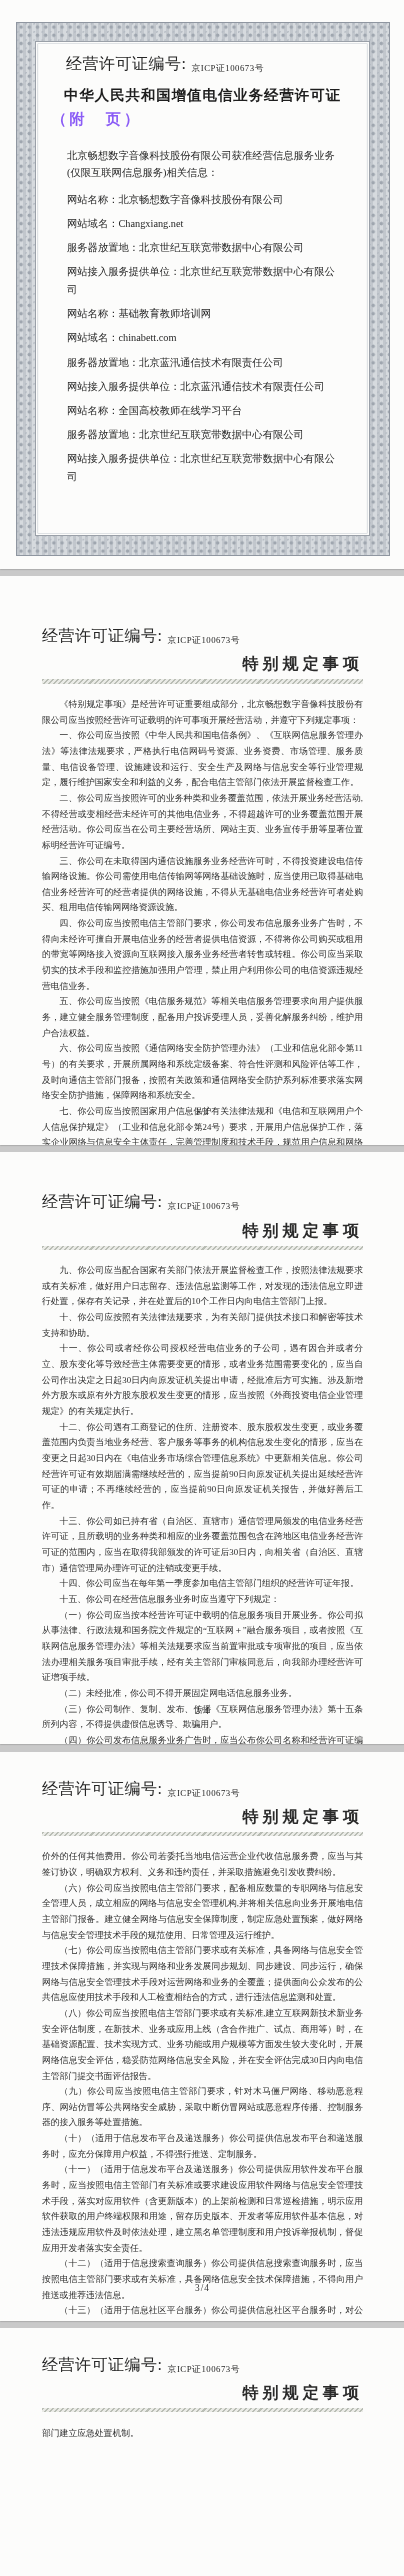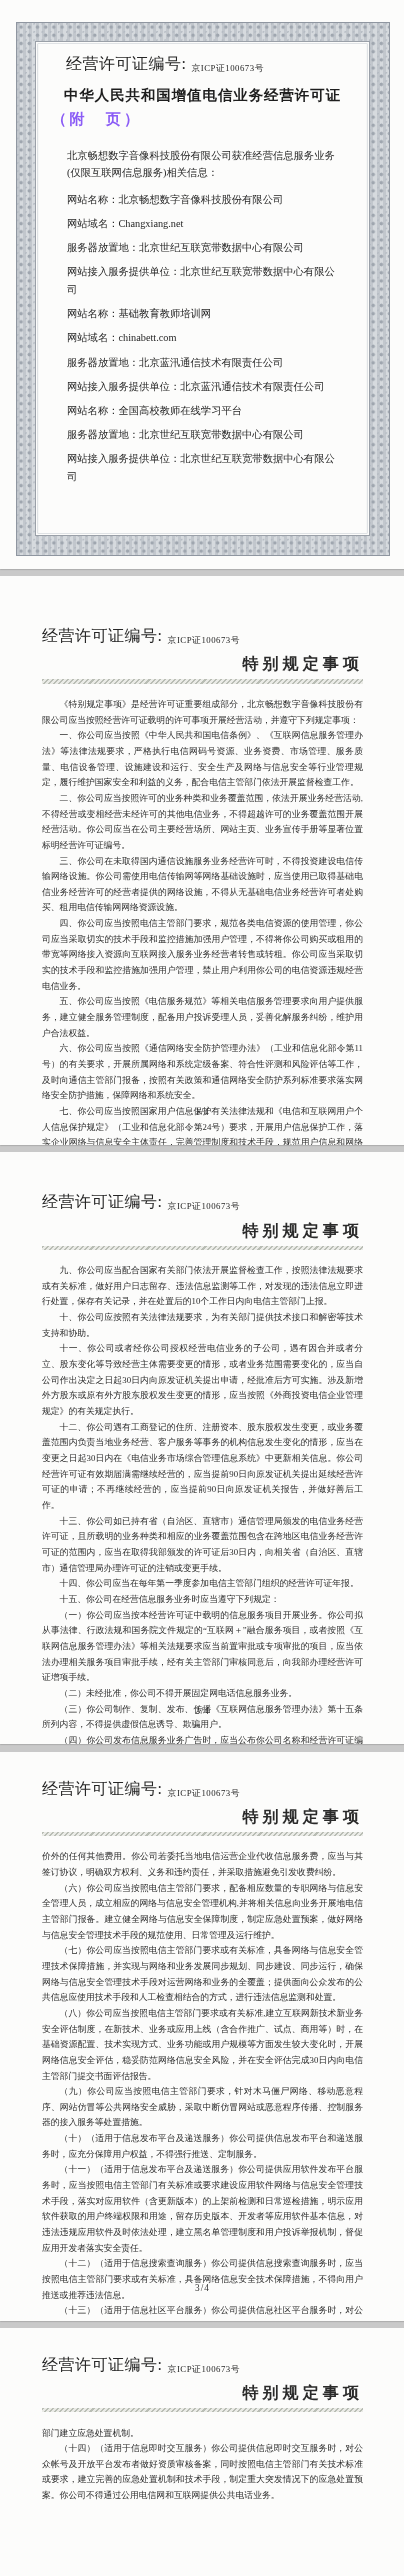--- a/index.html
+++ b/index.html
@@ -112,21 +112,21 @@
     <span class="lic-label">经营许可证编号:</span>
     <span class="lic-num">京ICP证100673号</span>
   </p>
   <h1 class="sp-title">特别规定事项</h1>
   <div class="zigzag"></div>
   <div class="sp-body">
     <p>《特别规定事项》是经营许可证重要组成部分，北京畅想数字音像科技股份有限公司应当按照经营许可证载明的许可事项开展经营活动，并遵守下列规定事项：</p>
     <p>一、你公司应当按照《中华人民共和国电信条例》、《互联网信息服务管理办法》等法律法规要求，严格执行电信网码号资源、业务资费、市场管理、服务质量、电信设备管理、设施建设和运行、安全生产及网络与信息安全等行业管理规定，履行维护国家安全和利益的义务，配合电信主管部门依法开展监督检查工作。</p>
     <p>二、你公司应当按照许可的业务种类和业务覆盖范围，依法开展业务经营活动,不得经营或变相经营未经许可的其他电信业务，不得超越许可的业务覆盖范围开展经营活动。你公司应当在公司主要经营场所、网站主页、业务宣传手册等显著位置标明经营许可证编号。</p>
     <p>三、你公司在未取得国内通信设施服务业务经营许可时，不得投资建设电信传输网络设施。你公司需使用电信传输网等网络基础设施时，应当使用已取得基础电信业务经营许可的经营者提供的网络设施，不得从无基础电信业务经营许可者处购买、租用电信传输网网络资源设施。</p>
-    <p>四、你公司应当按照电信主管部门要求，规范各类电信资源的使用管理，你公司应当采取切实的技术手段和监控措施加强用户管理，不得将你公司购买或租用的带宽等网络接入资源向互联网接入服务业务经营者转售或转租。你公司应当采取切实的技术手段和监控措施加强用户管理，禁止用户利用你公司的电信资源违规经营电信业务。</p>
+    <p>四、你公司应当按照电信主管部门要求，你公司发布信息服务业务广告时，不得向未经许可擅自开展电信业务的经营者提供电信资源，不得将你公司购买或租用的带宽等网络接入资源向互联网接入服务业务经营者转售或转租。你公司应当采取切实的技术手段和监控措施加强用户管理，禁止用户利用你公司的电信资源违规经营电信业务。</p>
     <p>五、你公司应当按照《电信服务规范》等相关电信服务管理要求向用户提供服务，建立健全服务管理制度，配备用户投诉受理人员，妥善化解服务纠纷，维护用户合法权益。</p>
     <p>六、你公司应当按照《通信网络安全防护管理办法》（工业和信息化部令第11号）的有关要求，开展所属网络和系统定级备案、符合性评测和风险评估等工作，及时向通信主管部门报备，按照有关政策和通信网络安全防护系列标准要求落实网络安全防护措施，保障网络和系统安全。</p>
     <p>七、你公司应当按照国家用户信息保护有关法律法规和《电信和互联网用户个人信息保护规定》（工业和信息化部令第24号）要求，开展用户信息保护工作，落实企业网络与信息安全主体责任，完善管理制度和技术手段，规范用户信息和网络数据采集、传输、存储、使用和销毁等行为，加强数据访问权限管理，防止用户信息和数据泄露。</p>
 
   </div>
   <div class="sp-footer">1/4</div>
 </div>
 
 <div class="page p-special p3 pad-b">
   <p class="sp-head">
@@ -175,17 +175,16 @@
 
 <div class="page p-special p5 pad-c">
   <p class="sp-head">
     <span class="lic-label">经营许可证编号:</span>
     <span class="lic-num">京ICP证100673号</span>
   </p>
   <h1 class="sp-title">特别规定事项</h1>
   <div class="zigzag"></div>
   <div class="sp-body">
     <p class="cont">部门建立应急处置机制。</p>
-    <p>（十四）（适用于信息即时交互服务）你公司提供信息即时交互服务时，对公众帐号及开放平台发布者做好资质审核备案，同时按照电信主管部门有关技术标准或要求，建立完善的应急处置机制和技术手段，制定重大突发情况下的应急处置预案。你公司不得通过公用电信网和互联网提供公共电话业务。</p>
   </div>
 
 </div>
 
 
 </body></html>

